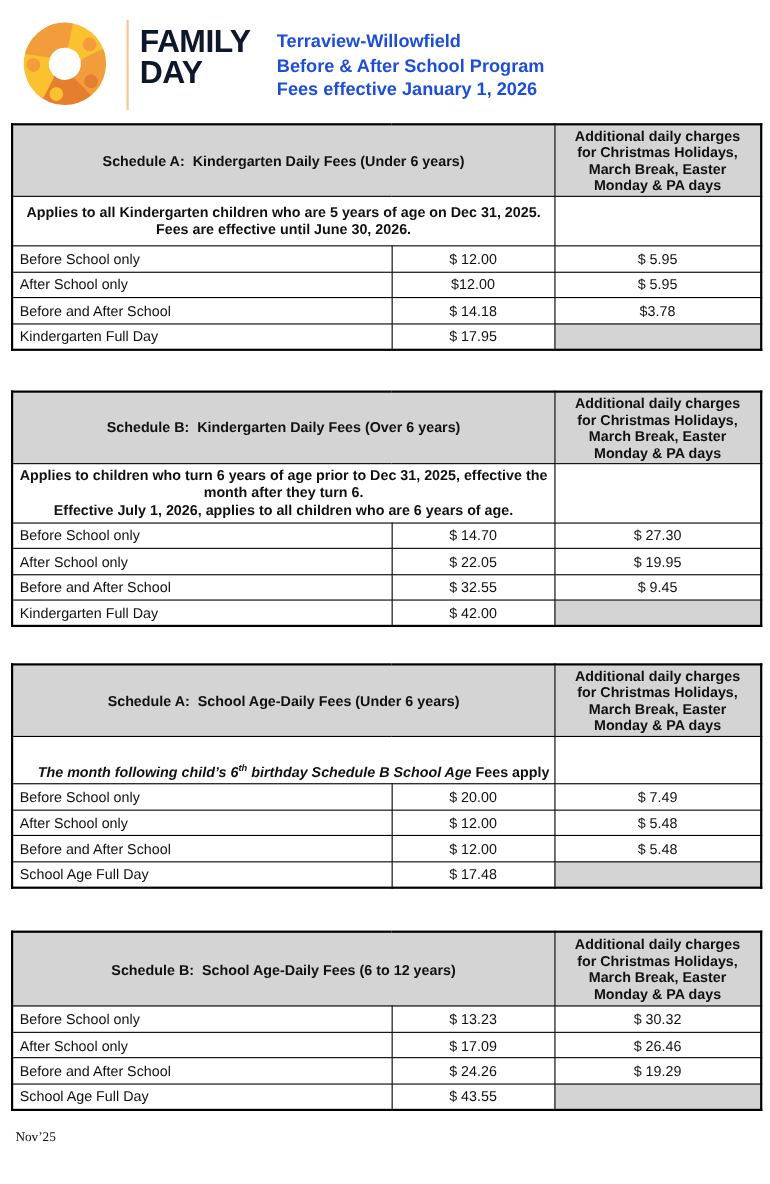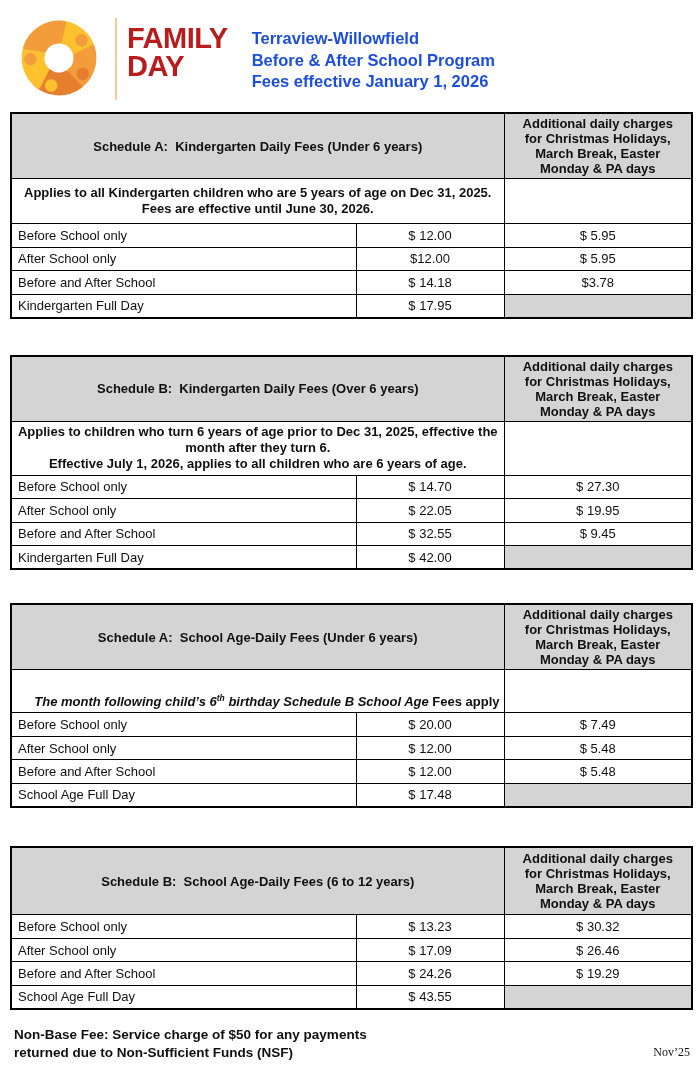--- a/index.html
+++ b/index.html
@@ -13,21 +13,21 @@
     color: #101010;
     overflow: hidden;
   }
 
   
   .masthead { display: flex; align-items: flex-start; padding-top: 8px; }
   .logo-icon { margin: 4px 0 0 15px; width: 88px; height: 92px; }
   .logo-divider { width: 2px; height: 82px; background: #f6c892; margin: 10px 0 0 12px; }
   .wordmark {
     margin: 16px 0 0 10px;
-    color: #b91c1c;
+    color: #0f172a;
     font-weight: bold;
     font-size: 29px;
     line-height: 28px;
     letter-spacing: -0.5px;
   }
   .title-block {
     margin: 20px 0 0 24px;
     font-weight: bold;
     font-size: 16.5px;
     line-height: 21.5px;
@@ -313,18 +313,16 @@
     </tr>
     <tr class="data-row">
       <td class="row-label">School Age Full Day</td>
       <td class="fee-val">$ 43.55</td>
       <td class="addl-val gray-empty"></td>
     </tr>
   </tbody>
     </table>
 
   <div class="footer">
-    <div class="nsf-note">Non-Base Fee: Service charge of $50 for any payments
-returned due to Non-Sufficient Funds (NSF)</div>
     <div class="date-code">Nov’25</div>
   </div>
 
 </div>
 
 </body></html>

